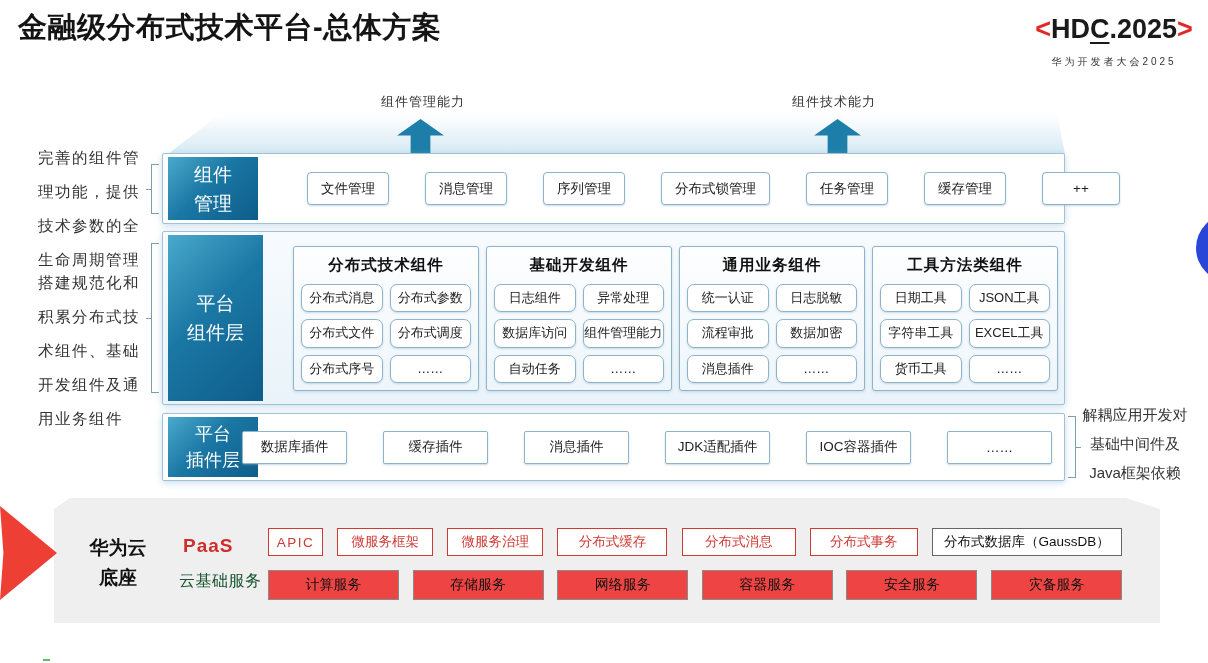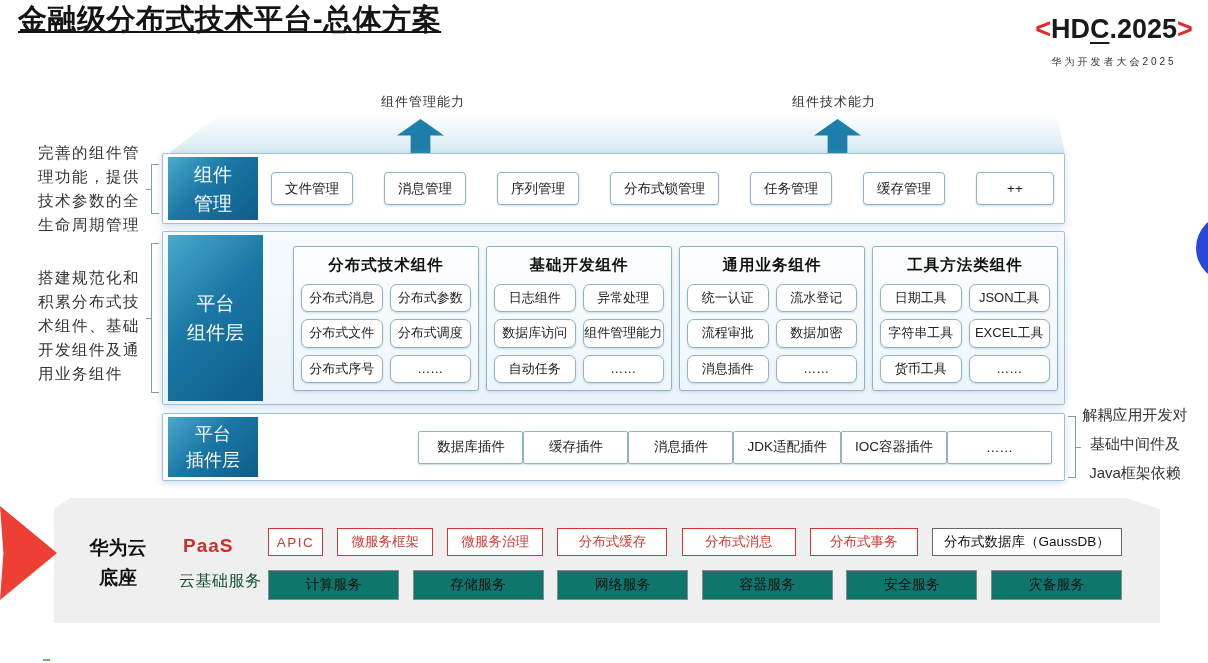--- a/index.html
+++ b/index.html
@@ -1,39 +1,39 @@
 <!DOCTYPE html>
 <html><head>
 <meta charset="utf-8">
 <style>
   * { margin:0; padding:0; box-sizing:border-box; }
   body { background:#fff; font-family:"Liberation Sans","DejaVu Sans",sans-serif; }
   .page { position:relative; width:1208px; height:663px; background:#fff; overflow:hidden; }
   .pre { white-space:pre-line; }
 
   
-  .title { position:absolute; left:18px; top:0; font-size:29px; font-weight:700; color:#141414; letter-spacing:0.5px;text-decoration:underline; }
+  .title { position:absolute; left:18px; top:8px; font-size:29px; font-weight:700; color:#141414; letter-spacing:0.5px; }
   .logo { position:absolute; right:5px; top:14px; width:178px; text-align:center; }
   .logo-main { font-size:27px; font-weight:700; color:#1a1a1a; white-space:nowrap; }
   .logo-angle { color:#e02a2a; font-weight:700; }
   .logo-c { text-decoration:underline; text-underline-offset:4px; }
   .logo-sub { margin-top:10px; font-size:10px; letter-spacing:3px; color:#333; white-space:nowrap; }
 
   
   .roof { position:absolute; left:168px; top:114px; width:897px; height:40px;
           background:linear-gradient(to bottom, rgba(255,255,255,0) 0%, #d6e9f3 100%);
           clip-path:polygon(52px 0, calc(100% - 8px) 0, 100% 100%, 0 100%); }
 
   
   .up-arrow { position:absolute; width:47px; height:36px; background:#1d7fa9;
               clip-path:polygon(50% 0, 100% 46%, 71% 46%, 71% 100%, 29% 100%, 29% 46%, 0 46%); }
   .arrow-label { position:absolute; font-size:13px; color:#333; letter-spacing:1px; white-space:nowrap; }
 
   
-  .note-left { position:absolute; left:38px; width:112px; font-size:15.5px; line-height:24px; letter-spacing:1.5px; color:#333; }
+  .note-left { position:absolute; left:38px; width:112px; font-size:15.5px; line-height:34px; letter-spacing:1.5px; color:#333; }
   .note-right { position:absolute; left:1076px; top:400px; width:118px; font-size:15px; line-height:29px; color:#333; text-align:center; }
 
   
   .bracket-l { position:absolute; left:151px; width:8px; border:1px solid #7d9db0; border-right:none; }
   .bracket-l::before { content:""; position:absolute; left:-6px; top:50%; width:6px; height:1px; background:#7d9db0; }
   .bracket-r { position:absolute; left:1068px; width:8px; border:1px solid #7d9db0; border-left:none; }
   .bracket-r::after { content:""; position:absolute; right:-6px; top:50%; width:6px; height:1px; background:#7d9db0; }
 
   
   .row { position:absolute; left:162px; width:903px; border:1px solid #9ec3d8; background:#fff;
@@ -45,21 +45,21 @@
   .row1 { top:153px; height:71px; }
   .row2 { top:231px; height:174px; background:linear-gradient(to bottom,#f7fbfe,#e9f3f9); }
   .row2 .row-label { width:95px; }
   .row3 { top:413px; height:68px; }
   .row3 .row-label { font-size:18px; line-height:26px; }
 
   .row1-content { position:absolute; left:108px; right:10px; top:0; bottom:0;
                   display:flex; align-items:center; justify-content:space-between; }
   .chip { height:33px; display:inline-flex; align-items:center; justify-content:center;
           background:#fff; border:1px solid #8fb3c9; border-radius:4px; padding:0 13px;
-          font-size:13.5px; color:#222; box-shadow:0 1px 2px rgba(130,170,200,.45); white-space:nowrap; }
+          font-size:13.5px; color:#222; box-shadow:0 1px 2px rgba(130,170,200,.45); white-space:nowrap;margin-left:36px; }
   .chip.plus { min-width:78px; }
 
   .row2-content { position:absolute; left:104px; right:6px; top:14px; bottom:13px; display:flex; gap:7px;margin-left:26px; }
   .group { flex:1; border:1px solid #8fb3c9; border-radius:3px;
            background:linear-gradient(to bottom,#fdfeff,#eef6fb); padding:5px 7px 7px;
            display:flex; flex-direction:column; box-shadow:0 1px 3px rgba(130,170,200,.35); }
   .group-title { text-align:center; font-size:15.5px; font-weight:700; color:#111; margin:3px 0 8px; letter-spacing:1px; }
   .group-grid { flex:1; display:grid; grid-template-columns:1fr 1fr; gap:7px; }
   .cell { border:1px solid #8fb3c9; border-radius:7px; background:#fff; display:flex; align-items:center;
           justify-content:center; font-size:13px; color:#222; box-shadow:0 1px 2px rgba(130,170,200,.4); white-space:nowrap; }
@@ -80,21 +80,21 @@
 
   .paas-row { position:absolute; left:268px; top:528px; width:854px; height:28px;
               display:flex; justify-content:space-between; align-items:center; }
   .paas-chip { height:28px; display:inline-flex; align-items:center; justify-content:center;
                background:#fff; border:1.5px solid #cf3a34; color:#cf3a34; font-size:13.5px; white-space:nowrap; }
   .paas-chip.apic { letter-spacing:1.5px; }
   .paas-chip.neutral { border-color:#666; color:#111; }
   .cloud-row { position:absolute; left:268px; top:570px; width:854px; height:30px;
                display:flex; justify-content:space-between; align-items:center; }
   .cloud-chip { width:131px; height:30px; display:inline-flex; align-items:center; justify-content:center;
-                background:#0f766e; border:1.5px solid #8a8a8a; color:#111; font-size:14px; white-space:nowrap; }
+                background:#ef4444; border:1.5px solid #8a8a8a; color:#111; font-size:14px; white-space:nowrap; }
 
   .edge-circle { position:absolute; left:1196px; top:214px; width:68px; height:68px; border-radius:50%; background:#2846d8; }
   .green-dash { position:absolute; left:43px; top:659px; width:7px; height:2px; background:#58c06a; }
 </style>
 </head>
 <body>
 
 <div class="page">
 
   <div class="title">金融级分布式技术平台-总体方案</div>
@@ -164,21 +164,21 @@
           <div class="cell">组件管理能力</div>
           <div class="cell">自动任务</div>
           <div class="cell">……</div>
         </div>
       </div>
 
       <div class="group">
         <div class="group-title">通用业务组件</div>
         <div class="group-grid">
           <div class="cell">统一认证</div>
-          <div class="cell">流水登记</div>
+          <div class="cell">日志脱敏</div>
           <div class="cell">流程审批</div>
           <div class="cell">数据加密</div>
           <div class="cell">消息插件</div>
           <div class="cell">……</div>
         </div>
       </div>
 
       <div class="group">
         <div class="group-title">工具方法类组件</div>
         <div class="group-grid">

